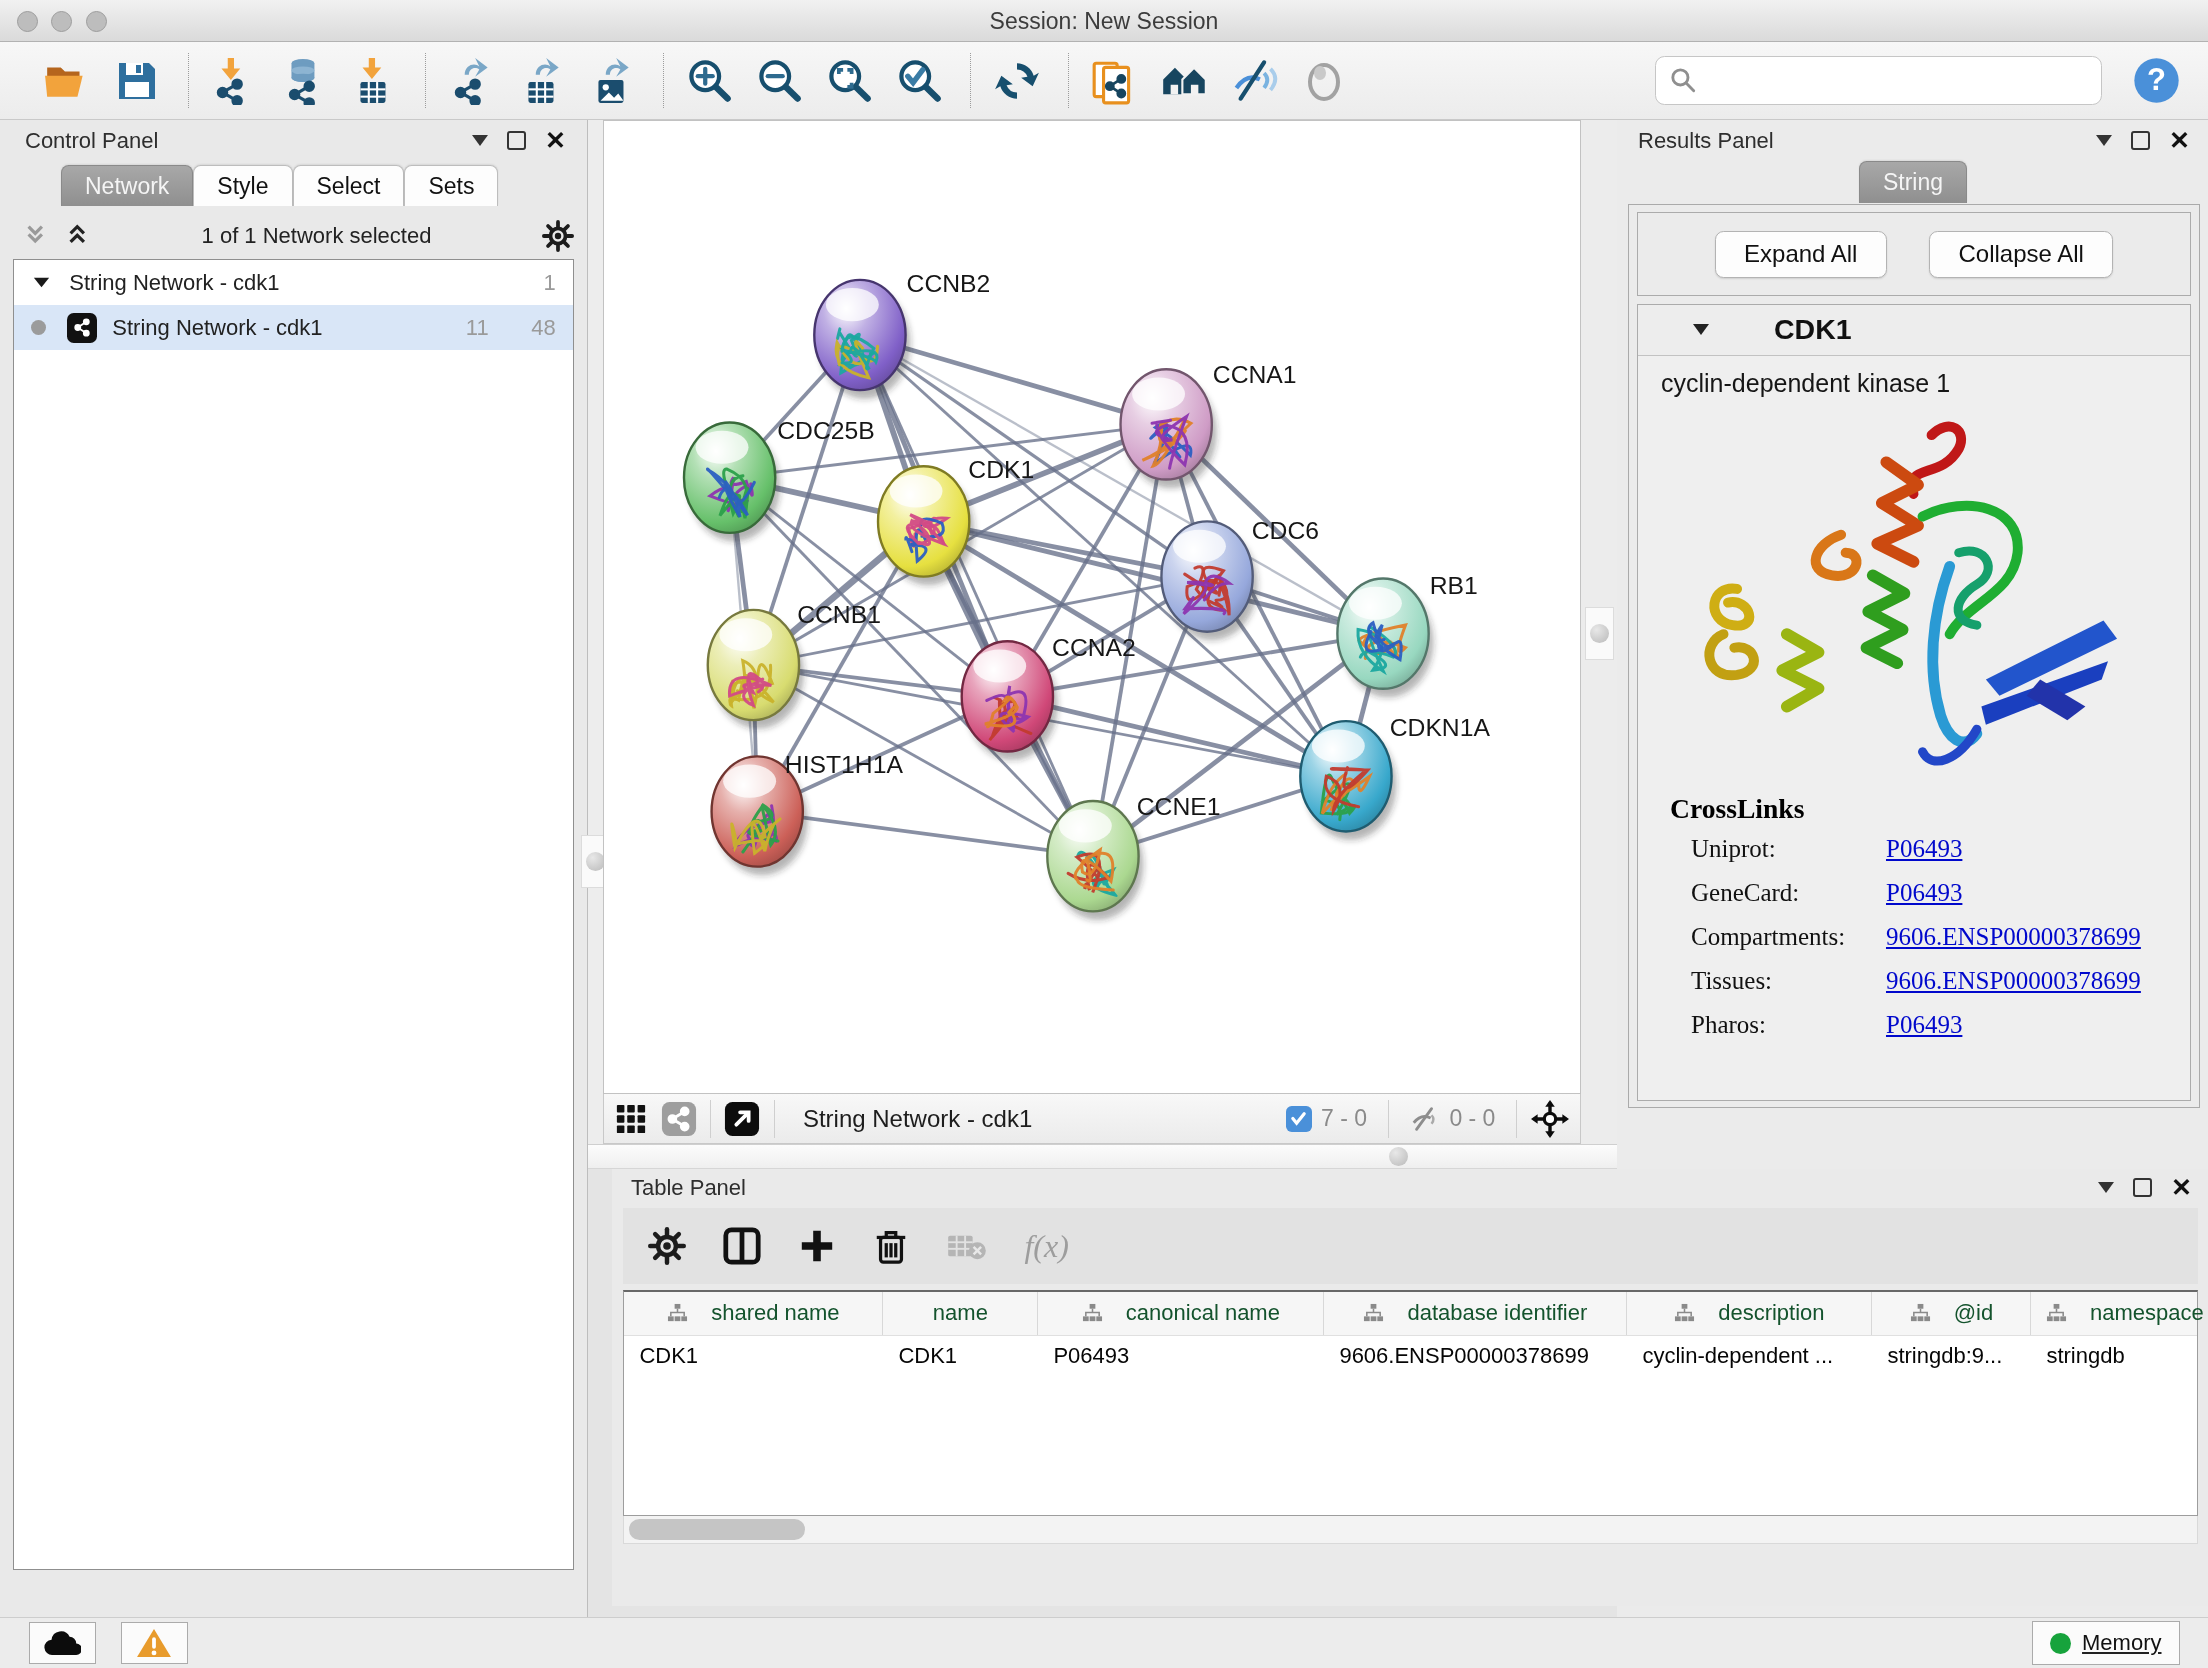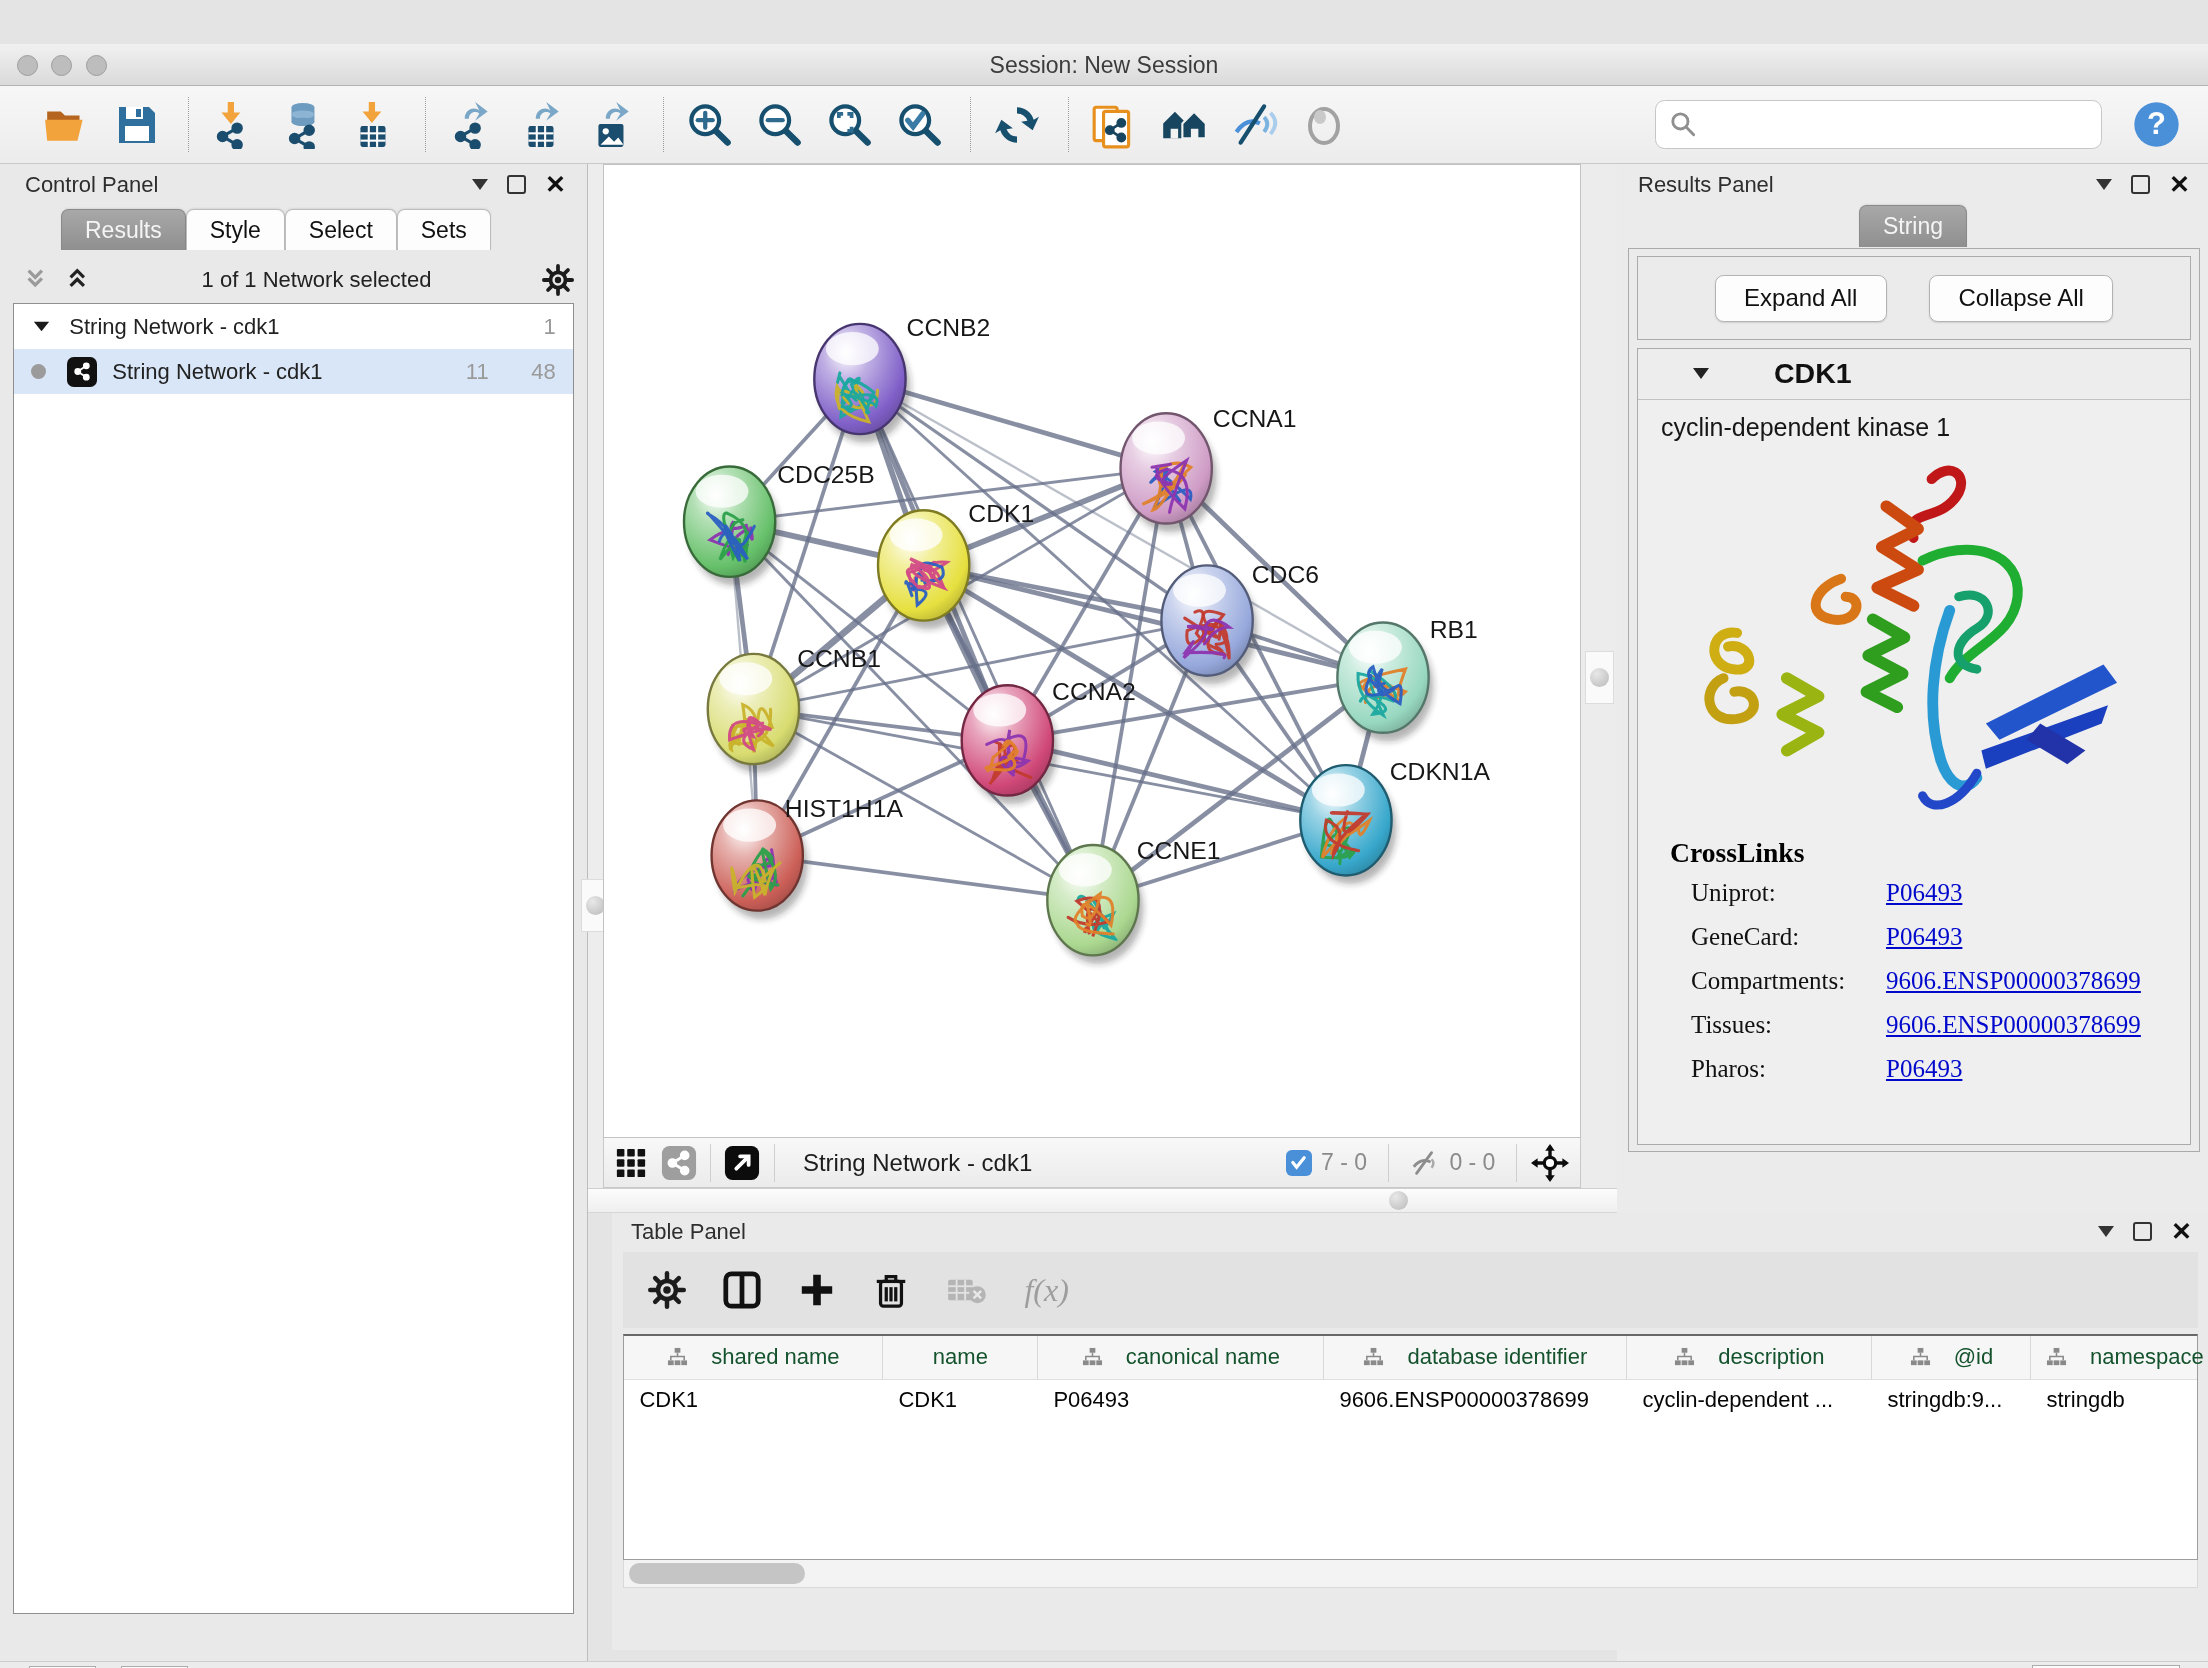--- a/index.html
+++ b/index.html
@@ -1,18 +1,18 @@
 <!DOCTYPE html>
 <html style="font-size:15px"><head>
 <meta charset="utf-8">
 <style>
   * { box-sizing: border-box; margin: 0; padding: 0; }
   html,body { width:2208px; height:1668px; overflow:hidden; }
   body { font-family:"Liberation Sans", sans-serif; background:#e4e4e4; color:#222; }
-  .window { position:relative; width:2208px; height:1200px; background:#e4e4e4;margin-top:44px; }
+  .window { position:relative; width:2208px; height:1200px; background:#e4e4e4; }
 
   
   .titlebar { position:absolute; left:0; top:0; width:2208px; height:42px;
     background:linear-gradient(#f1f1f1,#dadada); border-bottom:1px solid #b2b2b2; }
   .lights { position:absolute; left:17px; top:10.5px; display:flex; gap:13.3px; }
   .light { width:21px; height:21px; border-radius:50%; background:#bdbdbd; border:1px solid #9d9d9d; }
   .wtitle { position:absolute; left:0; right:0; top:0; height:42px; line-height:42px;
     text-align:center; font-size:23px; color:#3c3c3c; }
 
   
@@ -329,21 +329,21 @@
     <div class="phead cp-head">
       <span>Control Panel</span>
       <span class="sp"></span>
       <span class="pctl">
         <span class="caret-down"></span>
         <span class="floatbox"></span>
         <span class="closex">✕</span>
       </span>
     </div>
     <div class="cp-tabs">
-      <span class="tab active">Results</span><span class="tab">Style</span><span class="tab">Select</span><span class="tab">Sets</span>
+      <span class="tab active">Network</span><span class="tab">Style</span><span class="tab">Select</span><span class="tab">Sets</span>
     </div>
     <div class="cp-sub">
       <svg width="28.5" height="28.5" viewBox="0 0 30 30">
           <g fill="none" stroke="#9a9a9a" stroke-width="3.4">
             <path d="M8 6 l7 7 7-7"></path>
             <path d="M8 14 l7 7 7-7"></path>
           </g>
         </svg>
       <svg width="28.5" height="28.5" viewBox="0 0 30 30" style="margin-left:13.3px">
           <g fill="none" stroke="#222" stroke-width="3.4">

